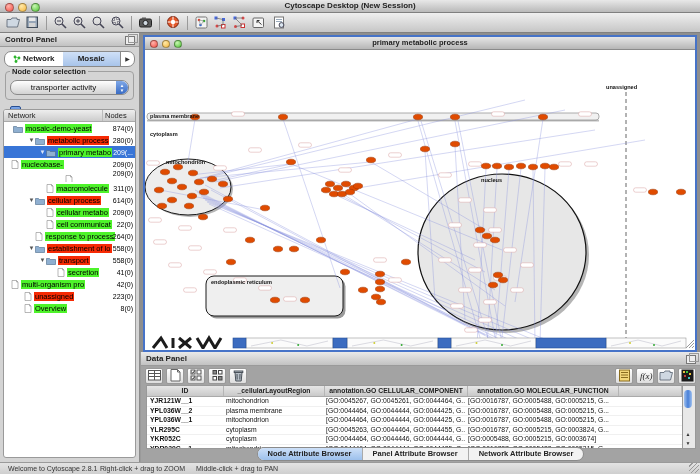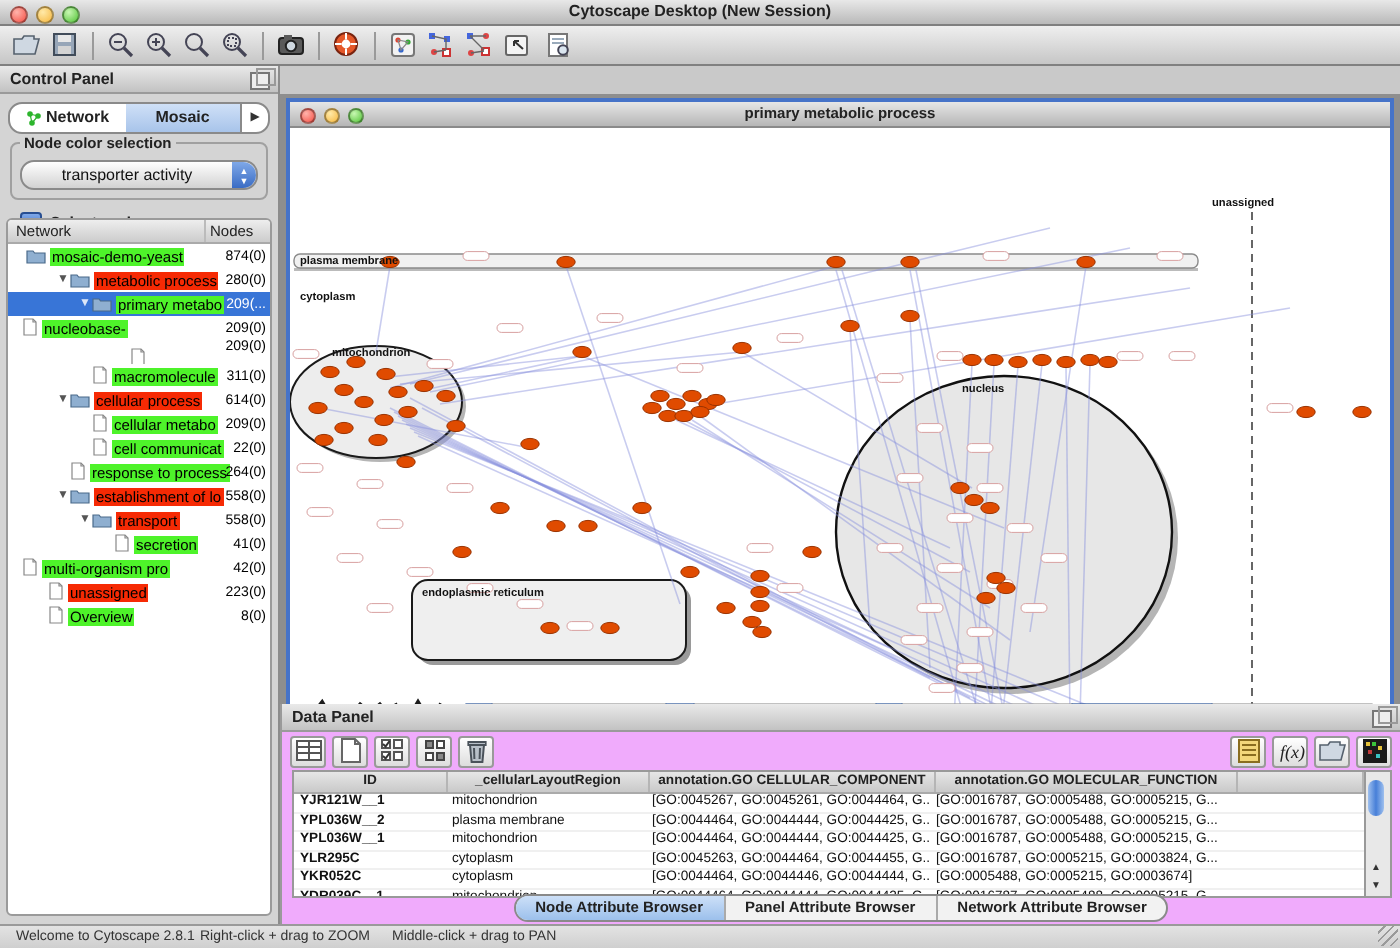--- a/index.html
+++ b/index.html
@@ -62,27 +62,27 @@
   .tree-row.sel{background:#3875d7;}
   .tr-exp{width:7px;font-size:6px;color:#555;text-align:center;flex:none;}
   .tree-row.sel .tr-exp{color:#dce6f8;}
   .tr-ico{flex:none;margin-right:2px;}
   .tr-label{font-size:7.5px;color:#000;padding:0 1px;flex:none;}
   .tr-label.green{background:#4ef32a;}
   .tr-label.red{background:#f62a04;}
   .tr-nodes{position:absolute;right:2px;font-size:7px;color:#000;background:inherit;}
   .tree-row.sel .tr-nodes{color:#fff;}
   
-  #desktop{left:140px;top:47px;width:560px;height:319px;background:#8e8e8e;}
+  #desktop{left:140px;top:33px;width:560px;height:319px;background:#8e8e8e;}
   #net-frame{left:3px;top:2px;width:550px;height:313px;border:2px solid #4673c8;background:#fff;box-sizing:content-box;}
   #net-titlebar{height:12px;background:linear-gradient(#e6e6e6,#b6b6b6);border-bottom:1px solid #8a8a8a;position:relative;}
   #net-titlebar .title{text-align:center;font-size:7.5px;font-weight:bold;color:#222;line-height:12px;}
   #net-canvas{position:relative;width:550px;height:299px;background:#fff;overflow:hidden;}
   
-  #data-panel{left:140px;top:352px;width:560px;height:110px;background:#f0abfc;border-left:1px solid #9a9a9a;box-sizing:border-box;}
+  #data-panel{left:140px;top:352px;width:560px;height:110px;background:#a3a3a3;border-left:1px solid #9a9a9a;box-sizing:border-box;}
   #dp-toolbar{height:19px;display:flex;align-items:center;gap:3px;padding:0 4px;}
   .dp-btn{width:16px;height:14px;border:1px solid #999;border-radius:2px;background:linear-gradient(#fff,#ddd);
     display:flex;align-items:center;justify-content:center;}
   .dp-spacer{flex:1;}
   #dp-table{position:absolute;left:5px;right:17px;top:33px;height:62px;background:#fff;border:1px solid #999;overflow:hidden;}
   .dp-hrow{display:flex;height:10px;background:linear-gradient(#e6e6e6,#c9c9c9);border-bottom:1px solid #aaa;}
   .dp-hcell{font-size:6.8px;font-weight:bold;color:#222;text-align:center;border-right:1px solid #b5b5b5;
     overflow:hidden;white-space:nowrap;line-height:10px;}
   .dp-row{display:flex;height:8.6px;border-bottom:1px solid #f0f0f0;}
   .dp-cell{font-size:6.8px;color:#111;white-space:nowrap;overflow:hidden;line-height:8.6px;padding-left:3px;box-sizing:border-box;}

